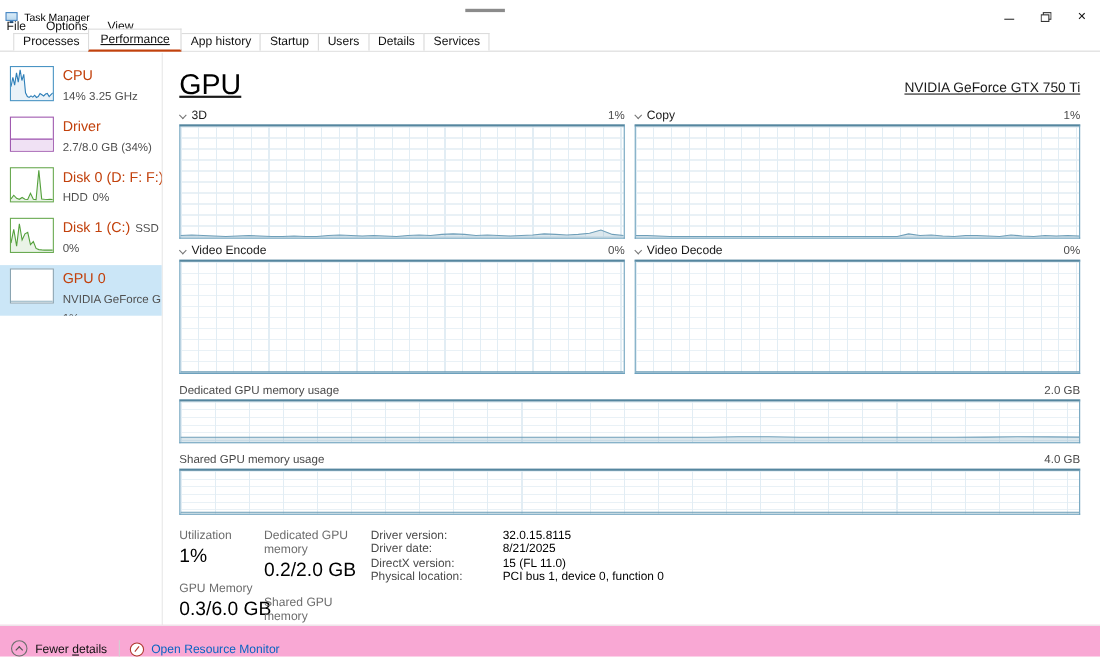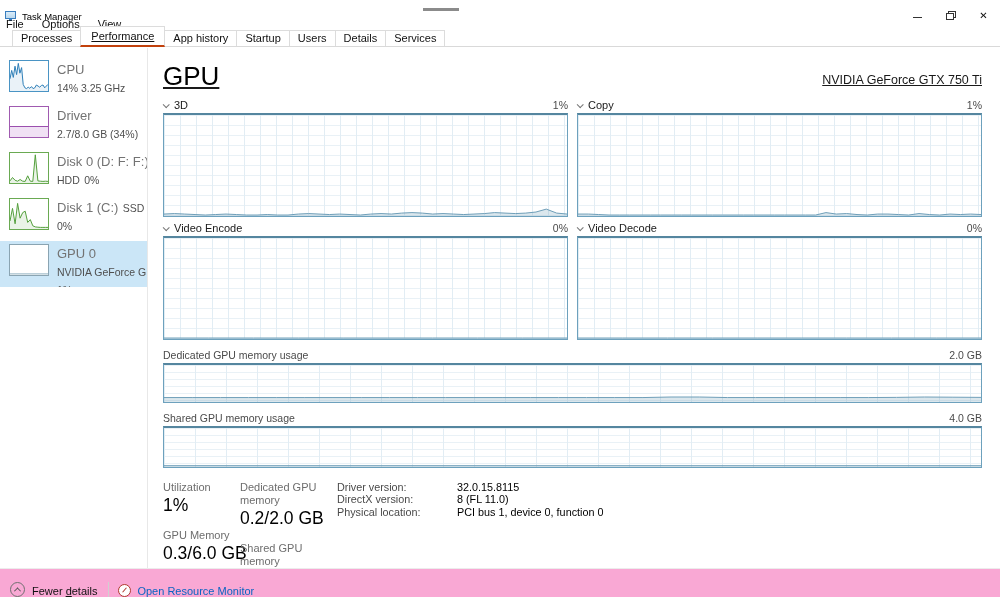--- a/index.html
+++ b/index.html
@@ -29,21 +29,21 @@
   .tab.active { padding:3px 10px 3px 10px; position:relative; z-index:2; background:#fff; margin-bottom:-1px; border-bottom:2px solid #c2410c;text-decoration:underline; }
 
   
   .content { position:absolute; top:48px; left:0; right:0; bottom:29px; display:flex; }
   .sidebar { width:148px; border-right:1px solid #e8e8e8; padding-top:9px; }
   .side-item { display:flex; height:46px; padding:3px 0 0 9px; cursor:default; }
   .side-item.selected { background:#cbe6f7; }
   .thumb { width:40px; height:32px; border:1px solid; background:#fff; flex:none; position:relative; }
   .thumb svg { position:absolute; inset:0; width:100%; height:100%; }
   .side-text { padding-left:8px; padding-top:0; overflow:hidden; }
-  .side-name { font-size:13px; color:#737373; line-height:15px; white-space:nowrap; }
+  .side-name { font-size:13px; color:#c2410c; line-height:15px; white-space:nowrap; }
   .side-sub { font-size:10.5px; color:#4f4f4f; line-height:12px; white-space:nowrap; }
 
   .main { flex:1; padding:10px 18px 0 15px; position:relative; }
 
   .main-header { display:flex; justify-content:space-between; align-items:flex-end; height:32px; margin-bottom:8px;text-decoration:underline; }
   .gpu-title { font-size:26px; font-weight:300; letter-spacing:0; color:#000; line-height:28px; }
   .gpu-subtitle { font-size:12.5px; color:#191919; padding-bottom:3px; }
 
   .charts-grid { display:grid; grid-template-columns:1fr 1fr; column-gap:9px; row-gap:4px; }
   .chart-block {}
@@ -309,22 +309,26 @@
           <span class="stat-value">0.2/2.0 GB</span>
           <span class="stat-label">Shared GPU memory</span>
           <span class="stat-value">0.0/4.0 GB</span>
         </div>
         <div class="info-col">
           <div class="info-row">
             <span class="info-label">Driver version:</span>
             <span class="info-value">32.0.15.8115</span>
           </div>
           <div class="info-row">
+            <span class="info-label">Driver date:</span>
+            <span class="info-value">8/21/2025</span>
+          </div>
+          <div class="info-row">
             <span class="info-label">DirectX version:</span>
-            <span class="info-value">8 (FL 11.0)</span>
+            <span class="info-value">15 (FL 11.0)</span>
           </div>
           <div class="info-row">
             <span class="info-label">Physical location:</span>
             <span class="info-value">PCI bus 1, device 0, function 0</span>
           </div>
         </div>
       </div>
 
     </div>
   </div>

